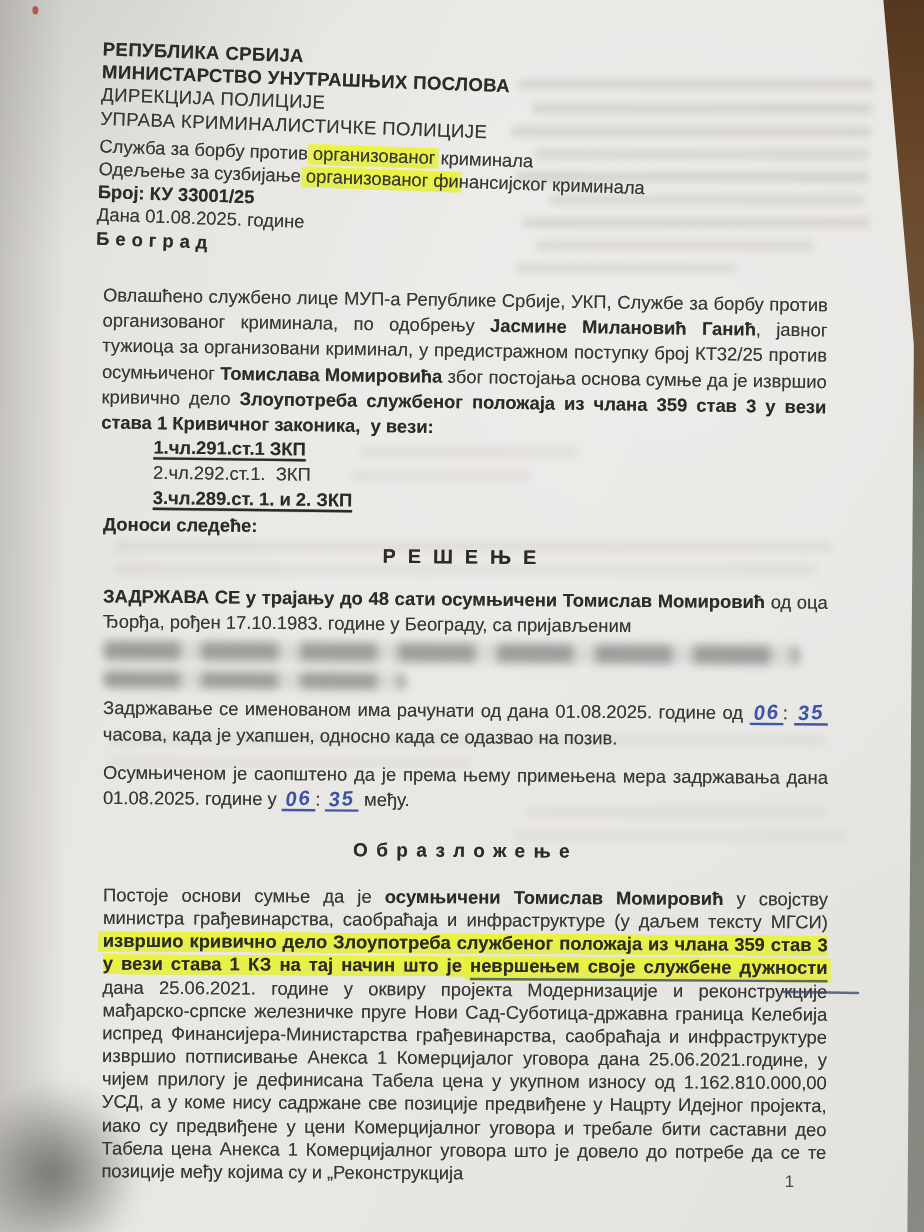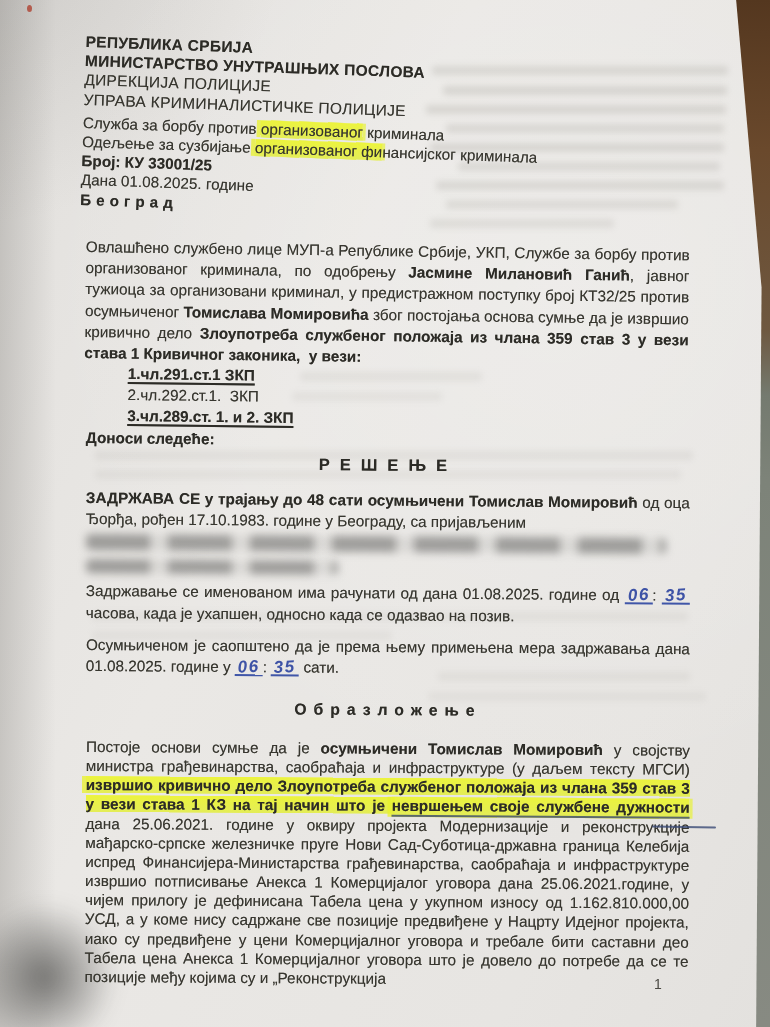--- a/index.html
+++ b/index.html
@@ -115,21 +115,21 @@
   </div>
 
   <div class="redact" style="left:86px;top:536px;width:580px;height:16px;transform:rotate(.4deg);"></div>
   <div class="redact" style="left:86px;top:560px;width:252px;height:14px;transform:rotate(.4deg);"></div>
 
   <div class="blk justify" style="top:580px;line-height:21.5px;transform:rotate(.45deg);">
     <span>Задржавање се именованом има рачунати од дана 01.08.2025. године од </span><span class="blank"><span class="hw">06</span></span><span>:</span> <span class="blank"><span class="hw">35</span></span><span> часова, када је ухапшен, односно када се одазвао на позив.</span>
   </div>
 
   <div class="blk justify" style="top:634px;line-height:21.4px;transform:rotate(.4deg);">
-    <span>Осумњиченом је саопштено да је према њему примењена мера задржавања дана 01.08.2025. године у </span><span class="blank"><span class="hw">06</span></span><span>:</span> <span class="blank"><span class="hw">35</span></span><span> сати.</span>
+    <span>Осумњиченом је саопштено да је према њему примењена мера задржавања дана 01.08.2025. године у </span><span class="blank"><span class="hw">06</span></span><span>:</span> <span class="blank"><span class="hw">35</span></span><span> међу.</span>
   </div>
 
   <div class="blk b center spaced-med" style="top:699px;transform:rotate(.4deg);">Образложење</div>
 
   <div class="blk justify" style="top:737px;line-height:19.15px;transform:rotate(.35deg);">
     <span>Постоје основи сумње да је </span><span class="b">осумњичени Томислав Момировић</span><span> у својству министра грађевинарства, саобраћаја и инфраструктуре (у даљем тексту МГСИ) </span><span class="b hl">извршио кривично дело Злоупотреба службеног положаја из члана 359 став 3 у вези става 1 КЗ на тај начин што је </span><span class="b hl penline">невршењем своје службене дужности</span><span> дана 25.06.2021. године у оквиру пројекта Модернизације и реконструкције мађарско-српске железничке пруге Нови Сад-Суботица-државна граница Келебија испред Финансијера-Министарства грађевинарства, саобраћаја и инфраструктуре извршио потписивање Анекса 1 Комерцијалог уговора дана 25.06.2021.године, у чијем прилогу је дефинисана Табела цена у укупном износу од 1.162.810.000,00 УСД, а у коме нису садржане све позиције предвиђене у Нацрту Идејног пројекта, иако су предвиђене у цени Комерцијалног уговора и требале бити саставни део Табела цена Анекса 1 Комерцијалног уговора што је довело до потребе да се те позиције међу којима су и „Реконструкција</span>
   </div>
 
   <div class="pen-ext"></div>
 

